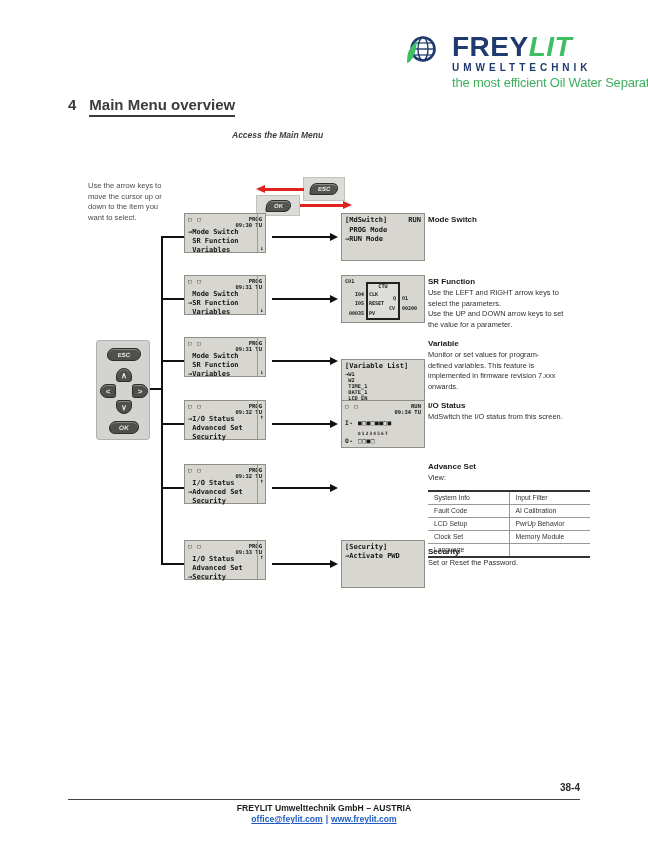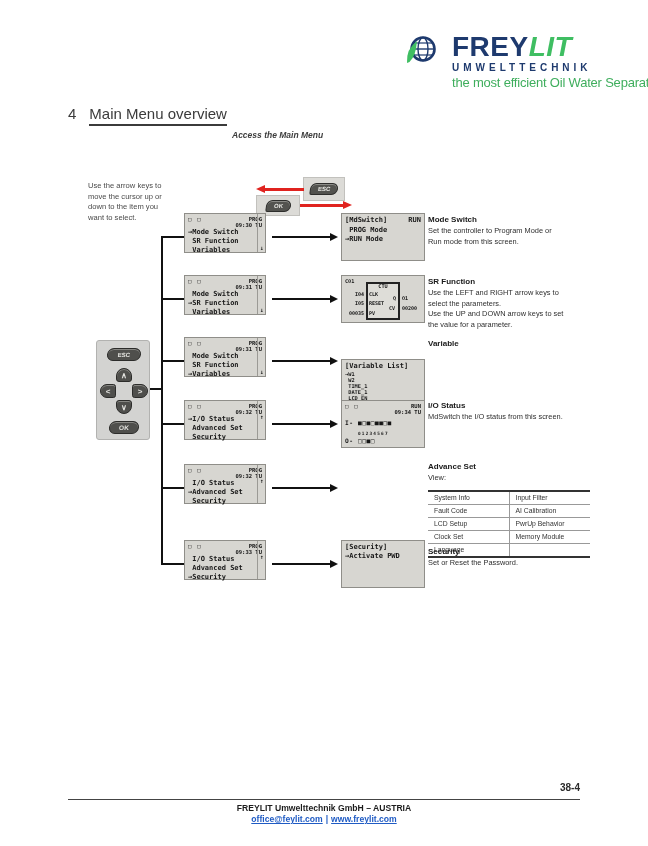--- a/index.html
+++ b/index.html
@@ -10,21 +10,21 @@
   .logo { position:absolute; left:404px; top:34px; width:190px; display:flex; }
   .logo-ico { flex:0 0 36px; }
   .logo-text { margin-left:12px; }
   .brand { font-size:28px; font-weight:bold; line-height:26px; letter-spacing:0.5px; }
   .brand .frey { color:#1e3a6e; }
   .brand .lit { color:#3fbe62; font-style:italic; }
   .umwelt { color:#1e3a6e; font-weight:bold; font-size:10px; letter-spacing:4px; margin-top:2px; white-space:nowrap; }
   .tagline { color:#3fae5d; font-weight:normal; font-size:13px; letter-spacing:-0.2px; margin-top:2px; white-space:nowrap; }
 
   
-  .heading { position:absolute; left:68px; top:105px; font-size:15px; font-weight:normal; color:#3b3b3b; }
+  .heading { position:absolute; left:68px; top:96px; font-size:15px; font-weight:bold; color:#3b3b3b; }
   .hnum { margin-right:13px; }
   .htitle { border-bottom:2px solid #3b3b3b; padding-bottom:2px; }
   .access { position:absolute; left:232px; top:130px; font-size:8.5px; font-style:italic; font-weight:bold; color:#3d3d3d; }
   .instruction { position:absolute; left:232px; top:151px; font-size:9.5px; font-family:"Liberation Serif", serif; color:#1c1c1c; }
 
   
   .btn-plate { position:absolute; background:#dcdbd7; border:1px solid #c2c1bd; display:flex; align-items:center; justify-content:center; }
   .pillbtn { background:#53534f; color:#e8e8e4; border:1px solid #2e2e2c; border-radius:6px 6px 6px 2px; font-size:6px; font-weight:bold; padding:2px 7px; transform:skewX(-8deg); box-shadow:inset 0 1px 0 #8a8a86; }
   .red-line { position:absolute; height:2.5px; background:#e0231f; }
   .red-line.head-left::before { content:""; position:absolute; left:-8px; top:-3.5px; border-right:9px solid #e0231f; border-top:4.5px solid transparent; border-bottom:4.5px solid transparent; }
@@ -174,22 +174,20 @@
     <div class="gutter"></div>
     <span class="scroll-down">↓</span>
   </div>
   <div class="screen right" style="top:213px;">
     <div class="mtitle"><span>[MdSwitch]</span><span>RUN</span></div>
     <div class="ln"> PROG Mode</div>
     <div class="ln">→RUN Mode</div>
   </div>
   <div class="desc" style="top:215px;">
     <div class="dtitle">Mode Switch</div>
-    <div class="dbody">Set the controller to Program Mode or
-Run mode from this screen.</div>
   </div>
 
   <div class="screen left" style="top:275px;">
     <div class="hdr">
         <span class="sq">□□</span>
         <span>PROG</span>
       </div>
     <div class="time">09:31 TU</div>
     <div class="ln"> Mode Switch</div>
     <div class="ln">→SR Function</div>
@@ -235,20 +233,24 @@
   <div class="screen right" style="top:337px;margin-top:22px;">
     <div class="ln">[Variable List]</div>
     <div class="ln-sm">→W1</div>
     <div class="ln-sm"> W2</div>
     <div class="ln-sm"> TIME_1</div>
     <div class="ln-sm"> DATE_1</div>
     <div class="ln-sm"> LCD_EN</div>
   </div>
   <div class="desc" style="top:339px;">
     <div class="dtitle">Variable</div>
+    <div class="dbody">Monitor or set values for program-
+defined variables. This feature is
+implemented in firmware revision 7.xxx
+onwards.</div>
   </div>
 
   <div class="screen left" style="top:400px;">
     <div class="hdr">
         <span class="sq">□□</span>
         <span>PROG</span>
       </div>
     <div class="time">09:32 TU</div>
     <div class="ln">→I/O Status</div>
     <div class="ln"> Advanced Set</div>

